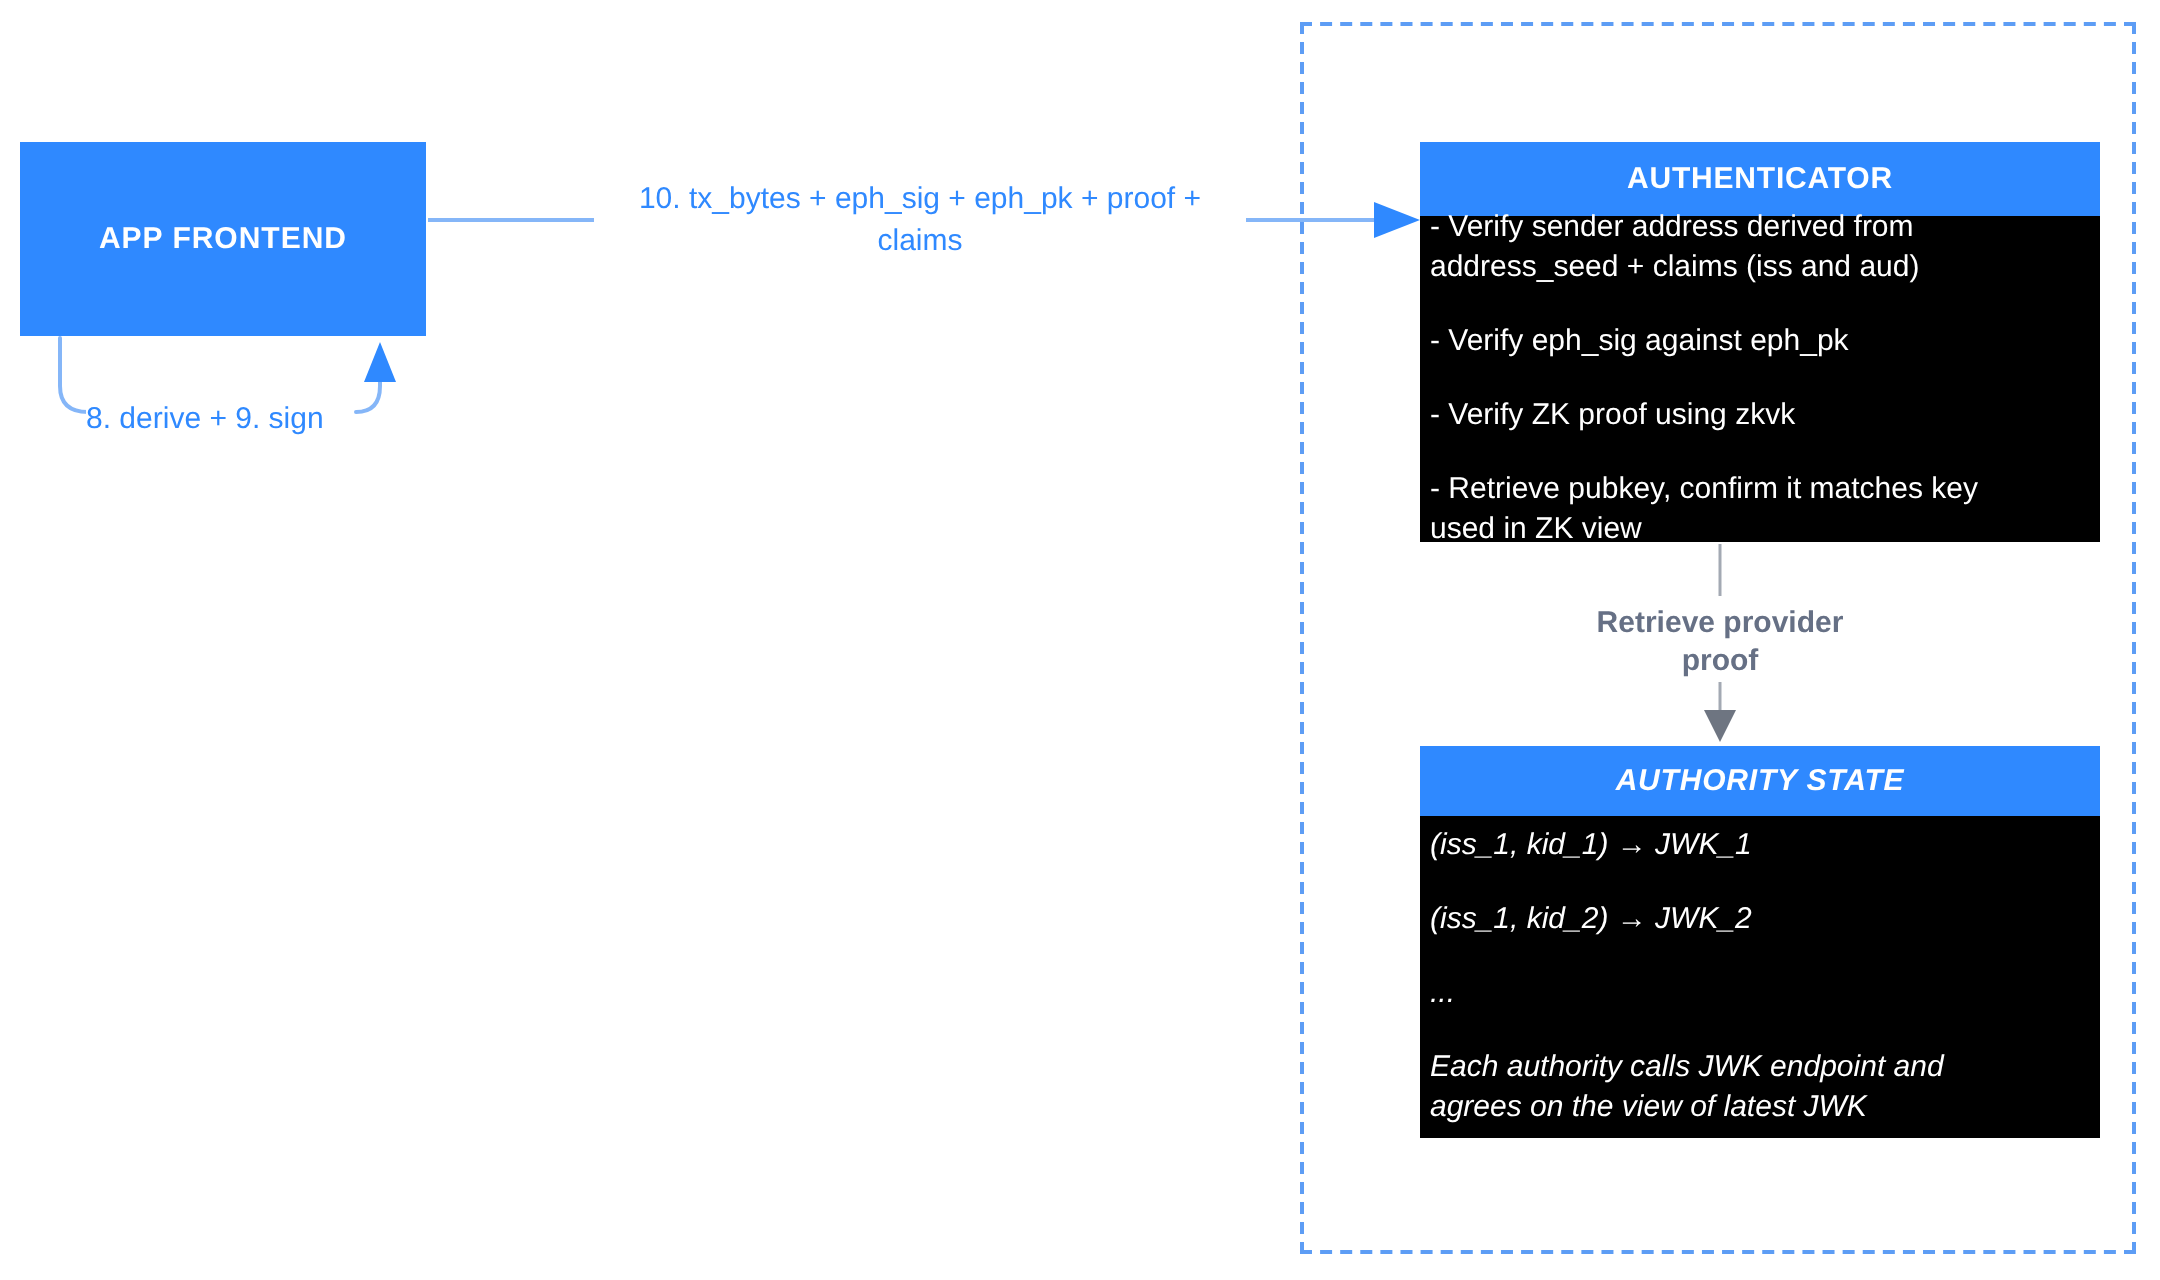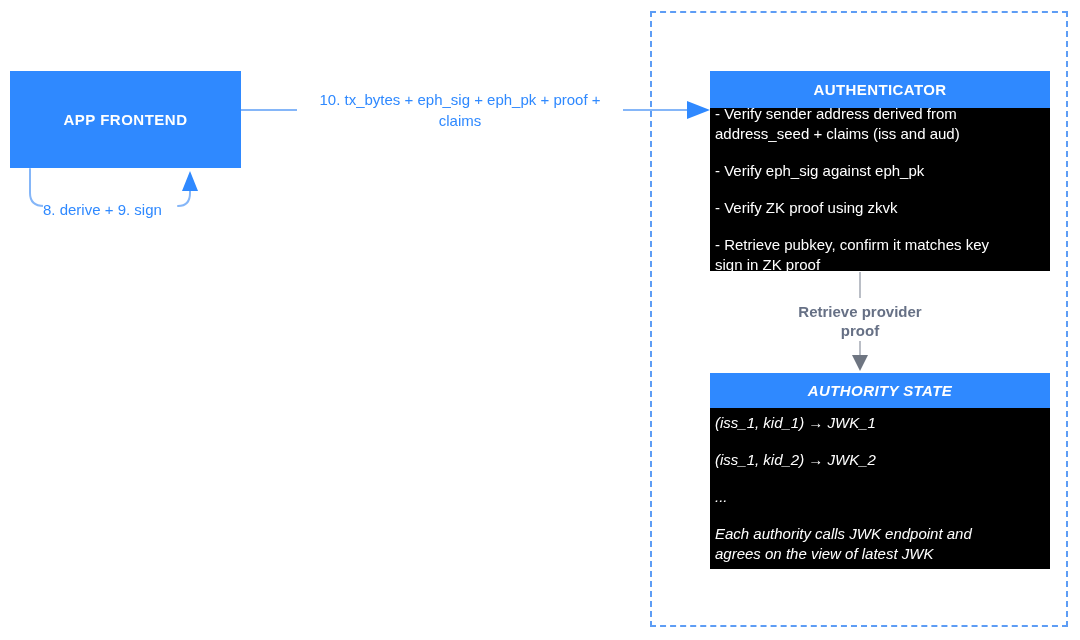--- a/index.html
+++ b/index.html
@@ -32,21 +32,21 @@
     pointer-events: none;
   }
   .stroke-light { stroke: var(--light-blue); fill: none; }
   .stroke-gray  { stroke: var(--gray-line); fill: none; }
   .fill-blue    { fill: var(--primary-blue); }
   .fill-gray    { fill: var(--gray-arrow); }
 
   .node-frontend {
     position: absolute;
     left: 10px; top: 71px;
-    width: 231px; height: 97px;
+    width: 203px; height: 97px;
     background: var(--primary-blue);
     display: flex; align-items: center; justify-content: center;
     color: var(--white);
     font-size: 15px; font-weight: 600; letter-spacing: 0.5px;
   }
 
   .flow-label {
     position: absolute;
     left: 297px; top: 89px;
     width: 326px;
@@ -151,21 +151,21 @@
   <div class="authority-box">
     <div class="authority-title">AUTHORITY</div>
   </div>
 
   <div class="card card-authenticator">
     <div class="card-header">AUTHENTICATOR</div>
     <div class="card-body">
       <div>- Verify sender address derived from address_seed + claims (iss and aud)</div>
       <div>- Verify eph_sig against eph_pk</div>
       <div>- Verify ZK proof using zkvk</div>
-      <div>- Retrieve pubkey, confirm it matches key sign in ZK proof</div>
+      <div>- Retrieve pubkey, confirm it matches key used in ZK view</div>
     </div>
   </div>
 
   <div class="retrieve-label">
     <div>Retrieve provider</div>
     <div>proof</div>
   </div>
 
   <div class="card card-authority-state">
     <div class="card-header">AUTHORITY STATE</div>

